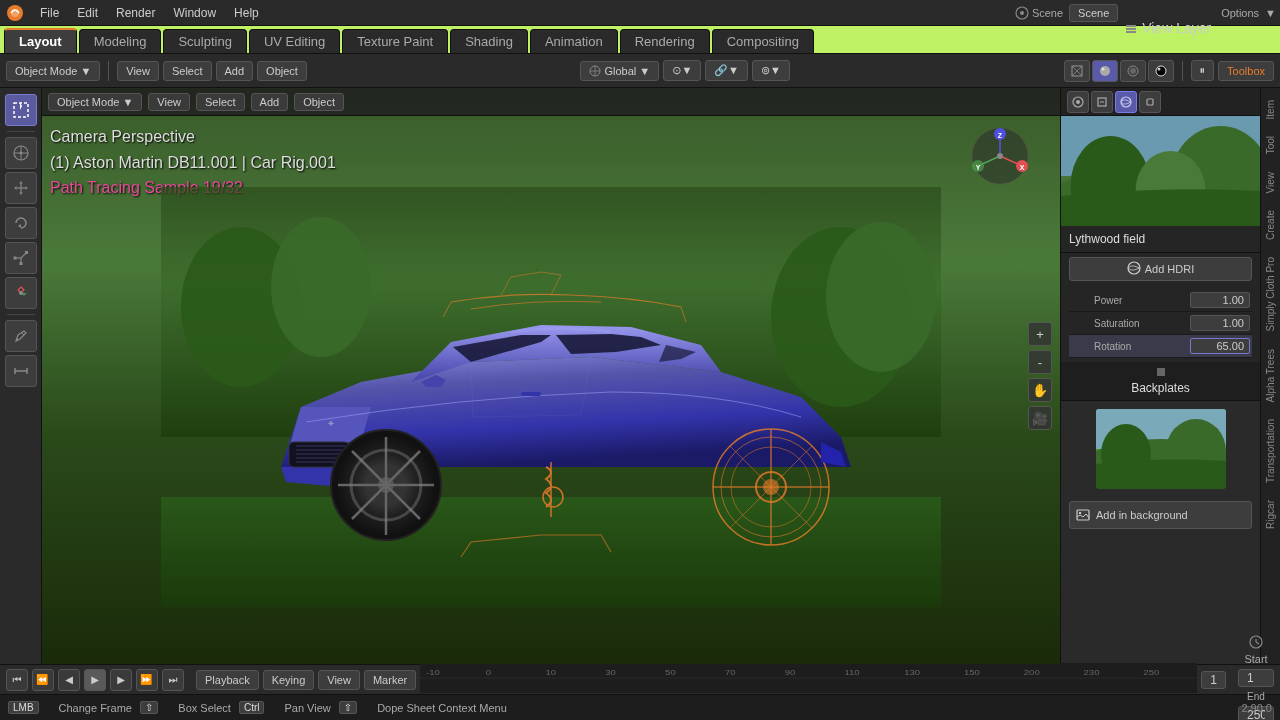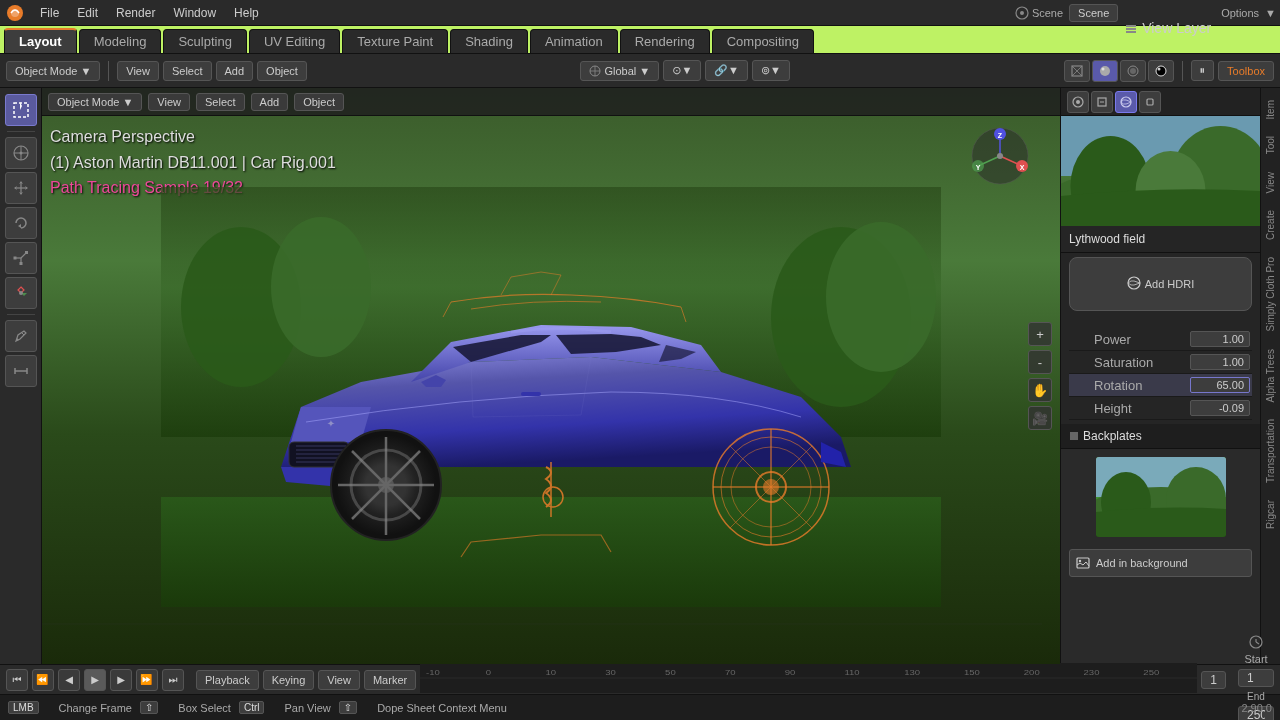--- a/index.html
+++ b/index.html
@@ -241,43 +241,43 @@
       color: #ddd;
       background: #252525;
       border-bottom: 1px solid #111;
     }
     .rp-section {
       padding: 4px 8px;
       background: #252525;
     }
     .rp-add-hdri-btn {
       width: 100%;
-      padding: 18px;
+      padding: 3px;
       background: #3d3d3d;
       border: 1px solid #555;
-      border-radius: 8px;
+      border-radius: 3px;
       color: #ccc;
       font-size: 11px;
       cursor: pointer;
       display: flex;
       align-items: center;
       justify-content: center;
       gap: 4px;
-      margin-bottom: 17px;
+      margin-bottom: 8px;
     }
     .rp-field-row {
       display: flex;
       align-items: center;
       justify-content: space-between;
       padding: 3px 2px;
       border-bottom: 1px solid #1a1a1a;
     }
     .rp-field-label {
       color: #aaa;
-      font-size: 13px;
+      font-size: 10px;
       padding-left: 23px;
     }
     .rp-field-value {
       background: #3d3d3d;
       border: 1px solid #555;
       border-radius: 2px;
       padding: 1px 5px;
       color: #ccc;
       font-size: 11px;
       width: 60px;
@@ -286,20 +286,21 @@
     .rp-section-header {
       display: flex;
       align-items: center;
       gap: 4px;
       padding: 5px 8px;
       background: #1e1e1e;
       border-bottom: 1px solid #111;
       font-size: 12px;
       color: #ddd;
       cursor: pointer;
+      flex-direction: column;
     }
     .rp-backplate-thumb {
       width: 130px;
       height: 80px;
       background: linear-gradient(135deg, #4a7a3a, #3a6a2a, #2a9a1a, #1a5a0a);
       border-radius: 3px;
       margin: 8px auto;
       display: block;
       position: relative;
       overflow: hidden;
@@ -859,24 +860,20 @@
         <input type="text" class="rp-field-value" value="1.00" style="">
       </div>
       <div class="rp-field-row">
         <span class="rp-field-label">Saturation</span>
         <input type="text" class="rp-field-value" value="1.00" style="">
       </div>
       <div class="rp-field-row" style="background:#3a3a4a;">
         <span class="rp-field-label">Rotation</span>
         <input type="text" class="rp-field-value" value="65.00" style="border-color: rgb(119, 119, 204);">
       </div>
-      <div class="rp-field-row">
-        <span class="rp-field-label">Height</span>
-        <input type="text" class="rp-field-value" value="-0.09" style="">
-      </div>
     </div>
 
     <div class="rp-section-header">
       <svg width="10" height="10" viewBox="0 0 10 10">
         <rect x="1" y="1" width="8" height="8" fill="#666"></rect>
       </svg>
       <span>Backplates</span>
     </div>
 
     <div class="rp-backplate-thumb">

